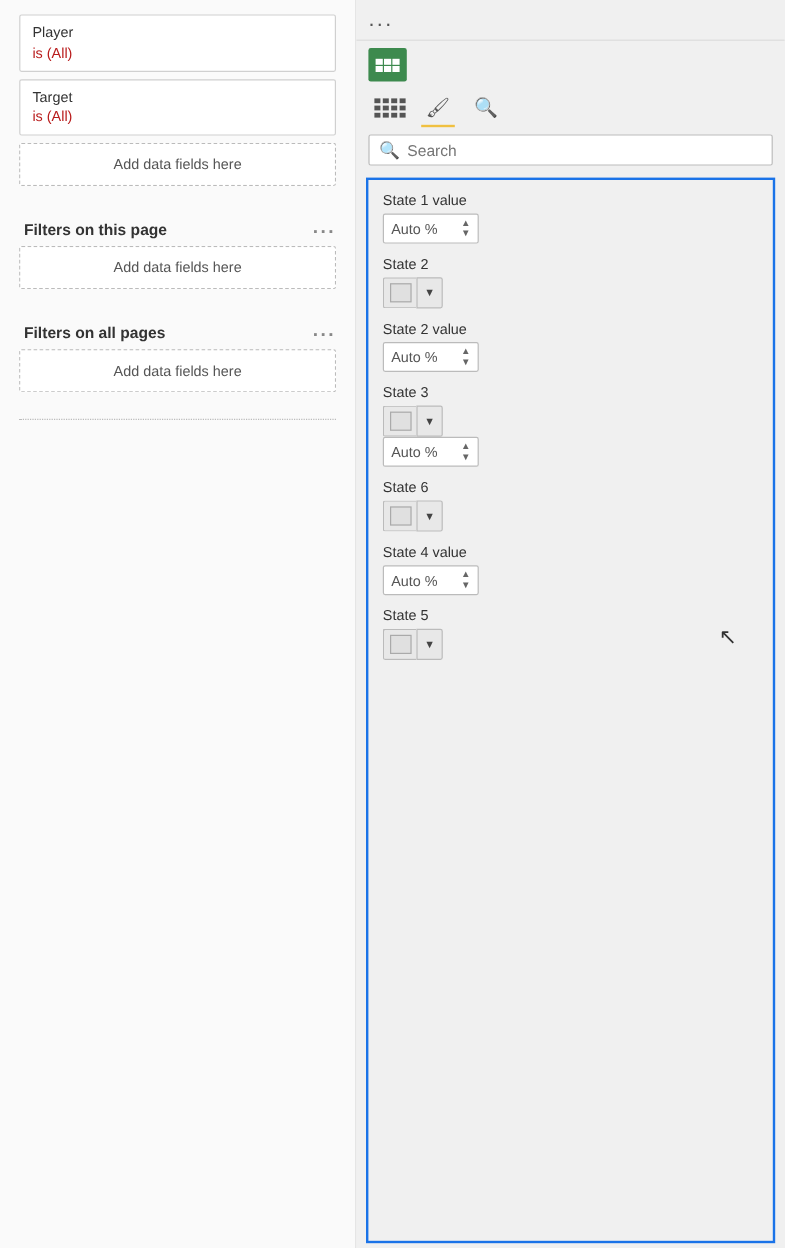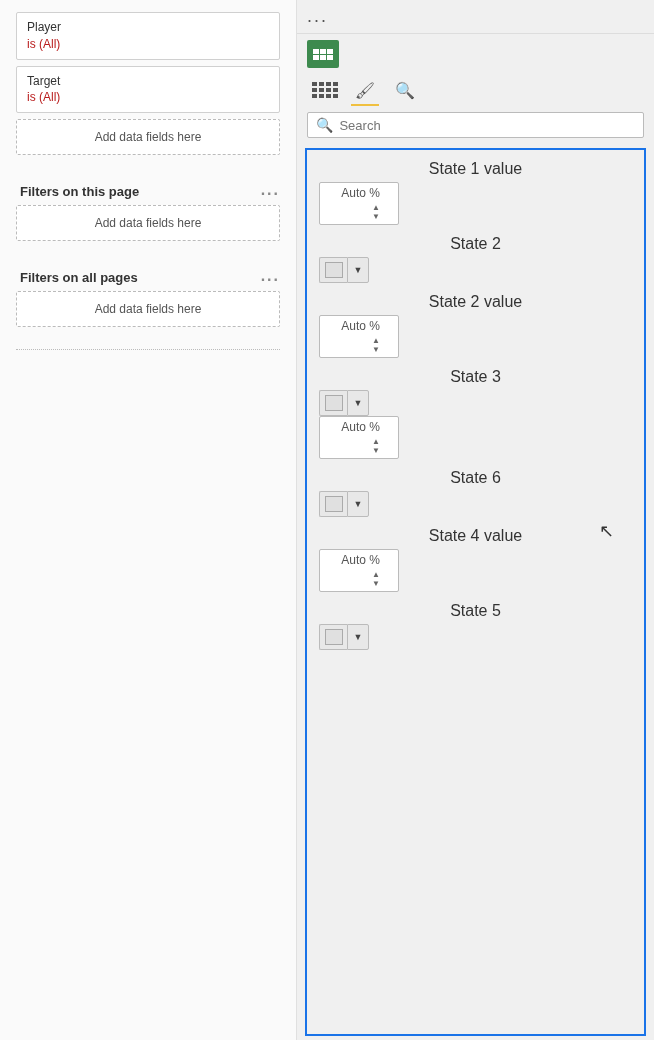--- a/index.html
+++ b/index.html
@@ -172,44 +172,42 @@
     .properties-panel {
       margin: 4px 8px;
       border: 2px solid #1a73e8;
       background: #f0f0f0;
       flex: 1;
       overflow-y: auto;
       padding: 10px 12px;
     }
 
     .prop-label {
-      font-size: 16px;
+      font-size: 12px;
       color: #333;
       margin-bottom: 4px;
       margin-top: 10px;
       font-weight: 400;
-      text-align: center;
     }
 
     .prop-label:first-child {
       margin-top: 0;
     }
 
     .auto-percent-box {
       display: flex;
-      align-items: flex-end;
+      align-items: center;
       background: #fff;
       border: 1px solid #bbb;
       border-radius: 2px;
-      padding: 3px 18px;
+      padding: 3px 6px;
       width: 80px;
       font-size: 12px;
       color: #555;
       gap: 4px;
-      flex-direction: column;
     }
 
     .spinner-arrows {
       display: flex;
       flex-direction: column;
       gap: 1px;
       margin-left: auto;
     }
 
     .spinner-arrows span {

